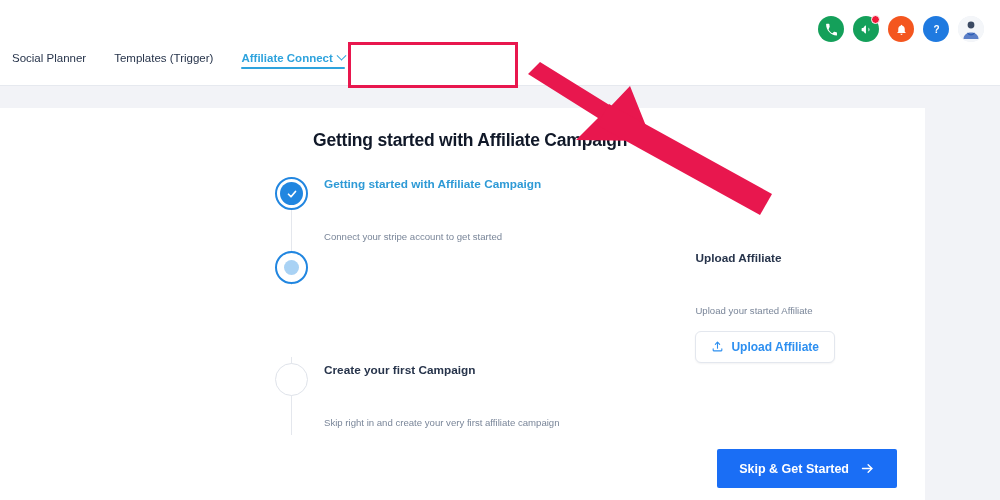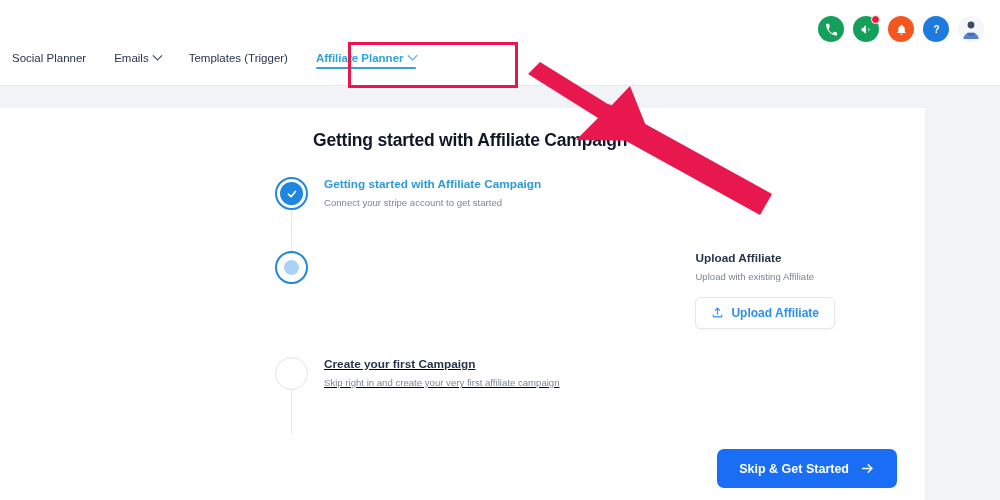--- a/index.html
+++ b/index.html
@@ -174,21 +174,21 @@
   .steps { position: relative; }
 
   .step {
     position: relative;
     display: flex;
     align-items: flex-start;
     padding-left: 49px;
     min-height: 74px;
   }
 
-  .step:last-child { min-height: 40px; text-decoration: underline; }
+  .step:last-child { min-height: 40px; }
 
   .marker {
     position: absolute;
     left: 0;
     top: 0;
     width: 33px;
     height: 33px;
     border-radius: 50%;
     display: flex;
     align-items: center;
@@ -245,20 +245,21 @@
     margin-bottom: 6px;
     line-height: 1.2;
   }
 
   .step-title.blue { color: #2e9ad6; }
 
   .step-desc {
     font-size: 9.6px;
     color: #7a8699;
     line-height: 1.3;
+    margin-top: 40px;
   }
 
   .upload-btn {
     margin-top: 13px;
     display: inline-flex;
     align-items: center;
     gap: 7px;
     background: #ffffff;
     border: 1px solid #e3e7ee;
     border-radius: 6px;
@@ -271,21 +272,21 @@
   }
 
   
   .skip-btn {
     position: absolute;
     right: 28px;
     bottom: 12px;
     background: #1a6ef5;
     color: #ffffff;
     border: none;
-    border-radius: 7px;
+    border-radius: 2px;
     padding: 12px 22px;
     font-size: 12.5px;
     font-weight: bold;
     display: inline-flex;
     align-items: center;
     gap: 11px;
     cursor: pointer;
     font-family: "Liberation Sans", sans-serif;
   }
 
@@ -352,28 +353,24 @@
           <path d="M9.5 16.8c1.1 1.4 2.1 2 3.5 2s2.4-.6 3.5-2" stroke="#2f5fb5" stroke-width="1.2" fill="none"></path>
         </svg>
       </div>
     </div>
 
     <div class="navrow">
       <div class="navitem first">
         <span>Social Planner</span>
       </div>
       <div class="navitem">
-        <span>Emails</span>
-        <i class="chev"></i>
-      </div>
-      <div class="navitem">
         <span>Templates (Trigger)</span>
       </div>
       <div class="navitem active">
-        <span>Affiliate Planner</span>
+        <span>Affiliate Connect</span>
         <i class="chev"></i>
       </div>
     </div>
 
     <div class="navdivider"></div>
   </div>
 
   <div class="page-bg"></div>
 
   <div class="content-card">
@@ -400,21 +397,21 @@
             <div class="step-desc">Connect your stripe account to get started</div>
           </div>
         </div>
 
         <div class="step" style="min-height:106px;justify-content:flex-end;">
           <div class="marker current">
             <div class="inner"></div>
           </div>
           <div>
             <div class="step-title">Upload Affiliate</div>
-            <div class="step-desc">Upload with existing Affiliate</div>
+            <div class="step-desc">Upload your started Affiliate</div>
             <button class="upload-btn">
               <svg width="13" height="13" viewBox="0 0 24 24" fill="none" stroke="#2d8ff0" stroke-width="2" stroke-linecap="round" stroke-linejoin="round">
                 <path d="M4 16v3a1 1 0 0 0 1 1h14a1 1 0 0 0 1-1v-3"></path>
                 <polyline points="8,8 12,4 16,8"></polyline>
                 <line x1="12" y1="4" x2="12" y2="15"></line>
               </svg>
               <span>Upload Affiliate</span>
             </button>
           </div>
         </div>

